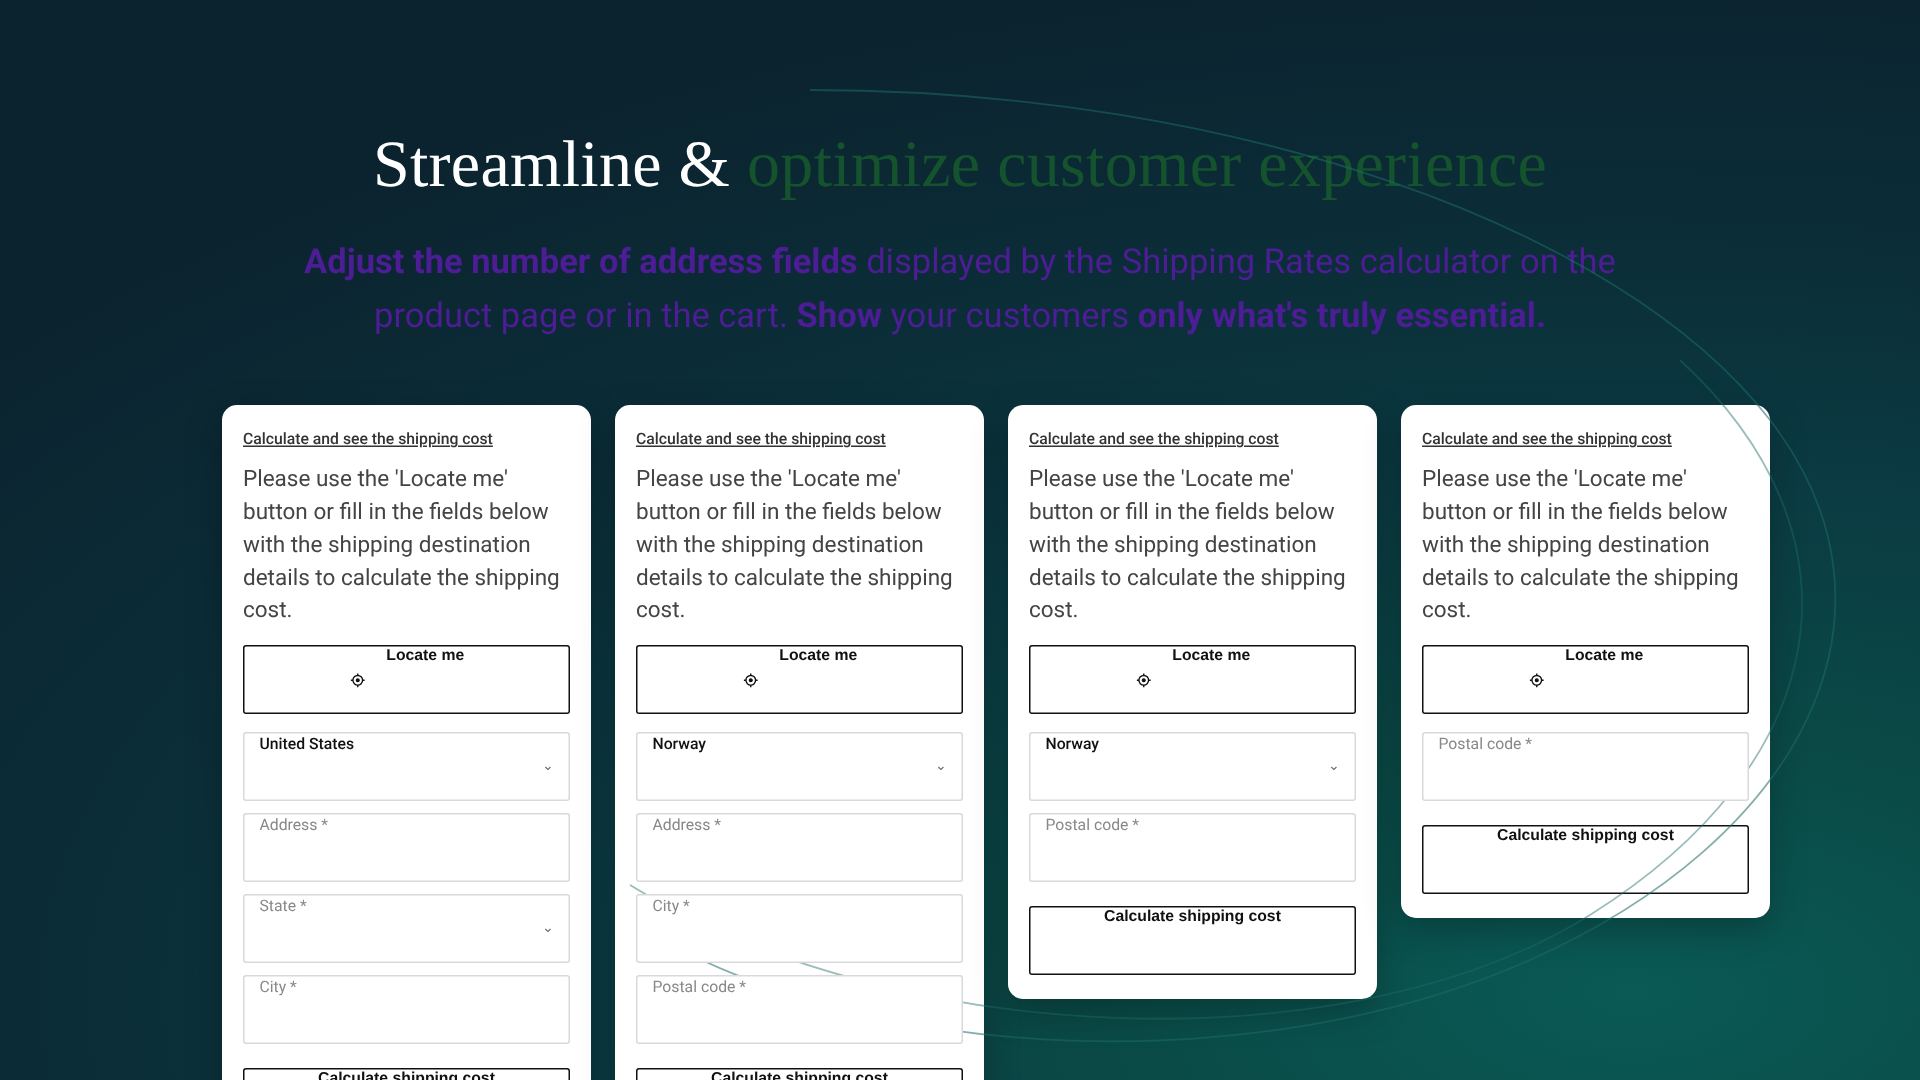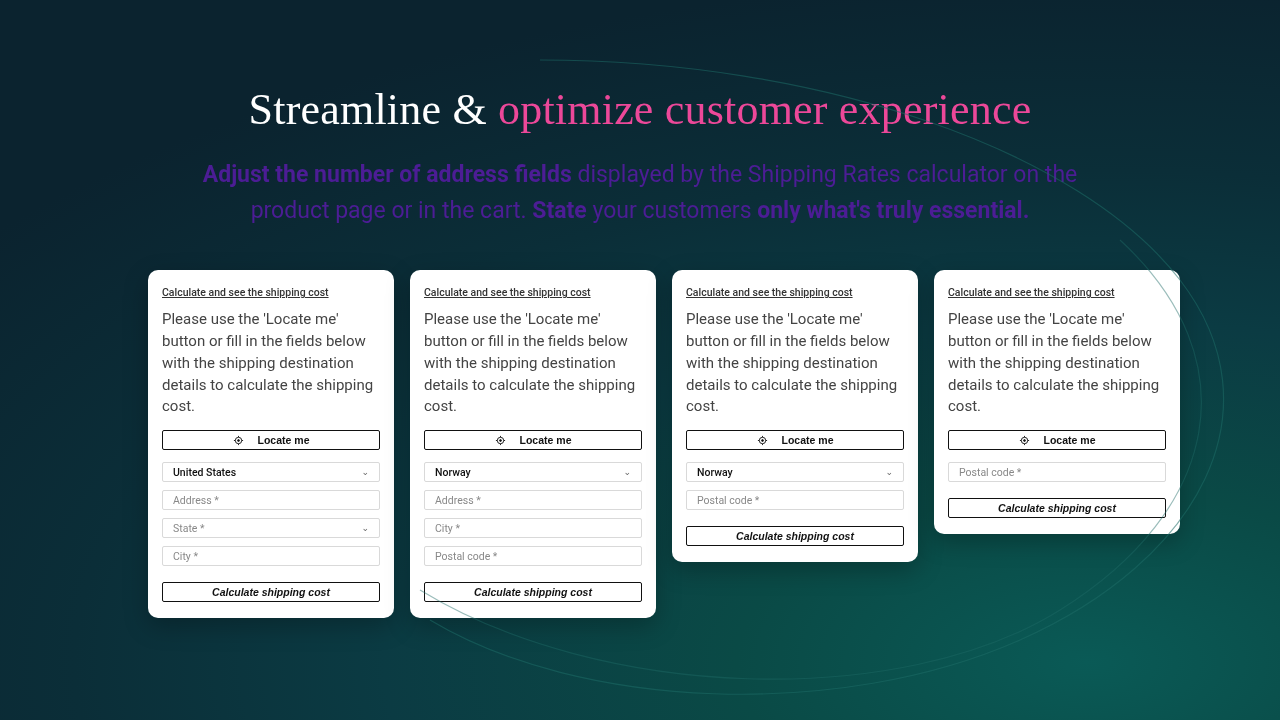--- a/index.html
+++ b/index.html
@@ -18,21 +18,21 @@
     text-align: center;
     padding: 84px 80px 0;
     color: #fff;
   }
   .hero h1 {
     font-family: Georgia, "Times New Roman", serif;
     font-weight: 400;
     font-size: 44px;
     letter-spacing: .2px;
   }
-  .hero h1 .accent { color: #ec4899; }
+  .hero h1 .accent { color: #14532d; }
   .hero p {
     margin-top: 22px;
     font-size: 23px;
     line-height: 1.55;
     font-weight: 400;
     color: #4c1d95;
     max-width: 1110px;
     margin-left: auto;
     margin-right: auto;
   }
@@ -60,35 +60,34 @@
     margin-bottom: 10px;
   }
   .card-desc {
     font-size: 15px;
     line-height: 1.45;
     color: #444;
     margin-bottom: 12px;
   }
   .btn, .field, .select {
     width: 100%;
-    height: 20px;
+    height: 46px;
     border: 1px solid #111;
     background: #fff;
     font-size: 10.5px;
     font-weight: 600;
     color: #111;
     display: flex;
-    align-items: center;
     justify-content: center;
     gap: 14px;
     cursor: pointer;
     border-radius: 2px;
   }
   .btn.locate { margin-bottom: 12px; }
-  .btn.calc { margin-top: 16px; font-style: italic; }
+  .btn.calc { margin-top: 16px; }
   .field, .select {
     justify-content: flex-start;
     padding: 0 10px;
     font-weight: 400;
     color: #888;
     border-color: #d9d9d9;
     margin-bottom: 8px;
     cursor: text;
     position: relative;
   }
@@ -115,21 +114,21 @@
   <path d="M 540 60 C 820 60, 1080 150, 1180 280 C 1280 410, 1200 560, 1020 640 C 840 720, 580 710, 430 620" fill="none" stroke="#1e6b66" stroke-width="1.2" opacity="0.55"></path>
   <path d="M 420 590 C 600 700, 900 710, 1060 610 C 1220 510, 1250 360, 1120 240" fill="none" stroke="#1e6b66" stroke-width="1.2" opacity="0.45"></path>
 </svg>
 
 <div class="hero">
   <h1>
     <span>Streamline &amp; </span><span class="accent">optimize customer experience</span>
   </h1>
   <p>
     <b>Adjust the number of address fields</b><span> displayed by the Shipping Rates calculator on the</span><br>
-    <span>product page or in the cart. </span><b>State</b><span> your customers </span><b>only what's truly essential.</b>
+    <span>product page or in the cart. </span><b>Show</b><span> your customers </span><b>only what's truly essential.</b>
   </p>
 </div>
 
 <div class="cards" id="cards">
     <div class="card">
       <div class="card-title">Calculate and see the shipping cost</div>
       <div class="card-desc">Please use the 'Locate me' button or fill in the fields below with the shipping destination details to calculate the shipping cost.</div>
       <button class="btn locate">
         <span class="locate-icon">
           <svg viewBox="0 0 24 24" fill="none" stroke="currentColor" stroke-width="2">

